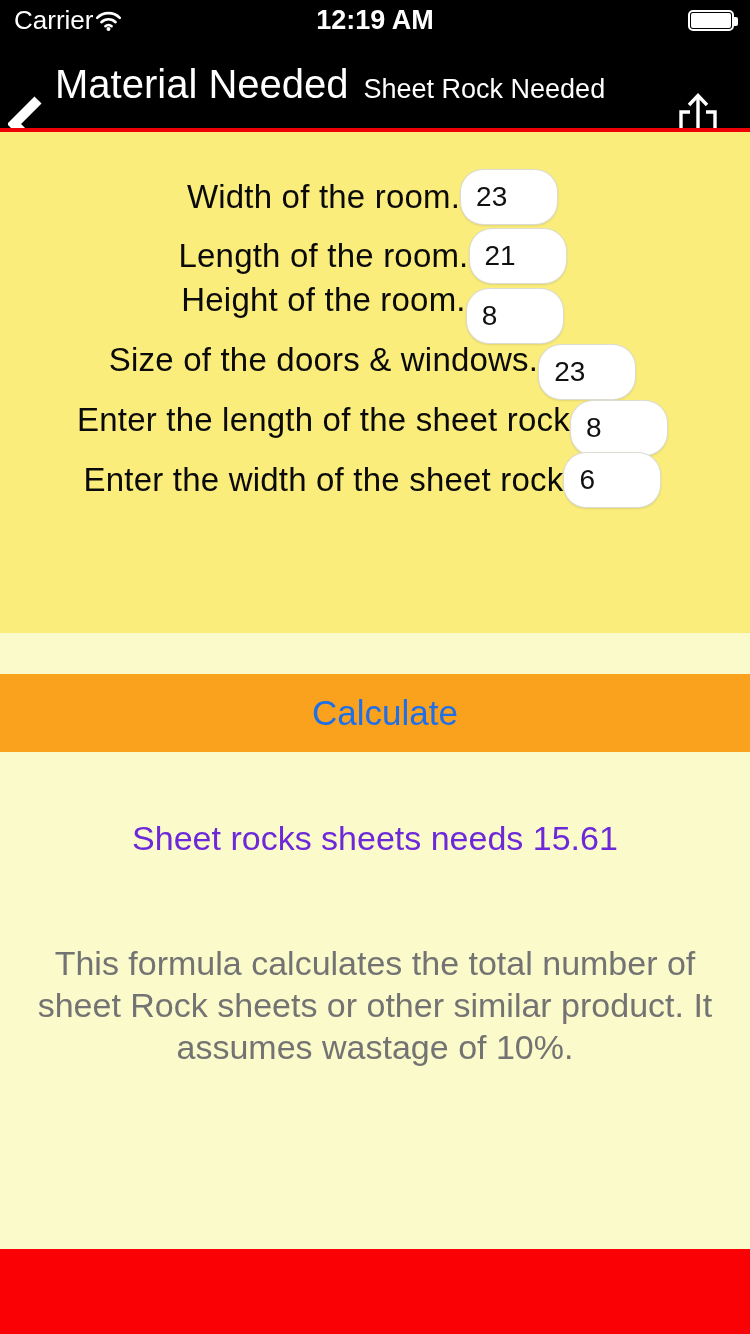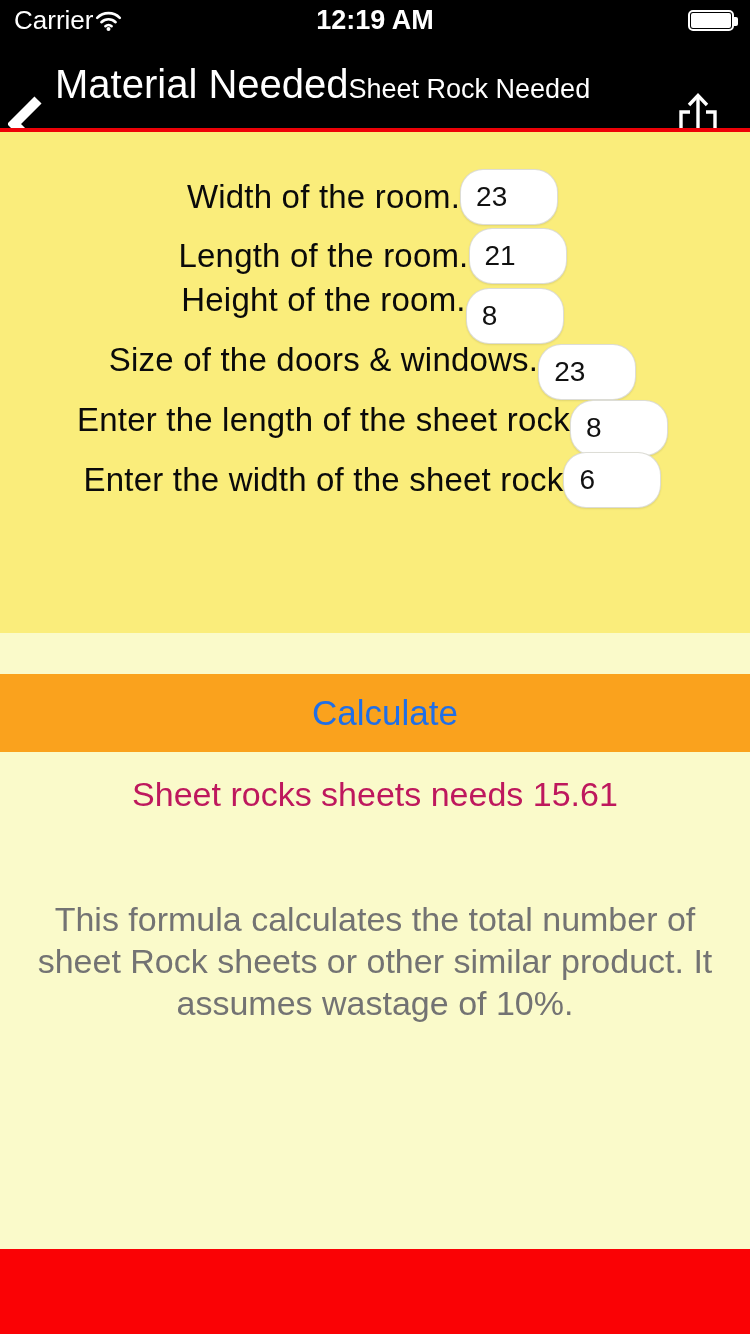--- a/index.html
+++ b/index.html
@@ -56,21 +56,21 @@
     color: #fff;
   }
   .back-btn {
     position: absolute; left: 8px; top: 54px;
     width: 40px; height: 60px;
     background: none; border: none; cursor: pointer;
   }
   .back-btn svg { display: block; width: 36px; height: 56px; }
   .nav-titles {
     position: absolute; left: 55px; top: 0; height: 88px;
-    display: flex; align-items: baseline; 
+    display: flex; align-items: baseline; gap: 15px;
   }
   .nav-title { font-size: 40px; color: #fff; line-height: 88px; }
   .nav-subtitle { font-size: 27px; color: #fff; }
   .share-btn {
     position: absolute; right: 26px; top: 50px;
     width: 50px; height: 62px;
     background: none; border: none; cursor: pointer;
   }
   .share-btn svg { display: block; width: 48px; height: 60px; }
 
@@ -133,23 +133,23 @@
     color: var(--calculate-text, #1F6FE8);
   }
 
   
   .result-section {
     position: absolute; top: 752px; left: 0;
     width: 750px; height: 497px;
     background: var(--pale-bg, #FAFACA);
   }
   .result-text {
-    margin-top: 23px;
+    margin-top: 67px;
     text-align: center;
-    font-size: 34px; color: #be185d;
+    font-size: 34px; color: #6d28d9;
   }
   .result-description {
     margin: 84px auto 0;
     width: 706px;
     text-align: center;
     font-size: 34px; line-height: 42px; color: #737373;
   }
 
   .bottom-bar {
     position: absolute; top: 1249px; left: 0;

